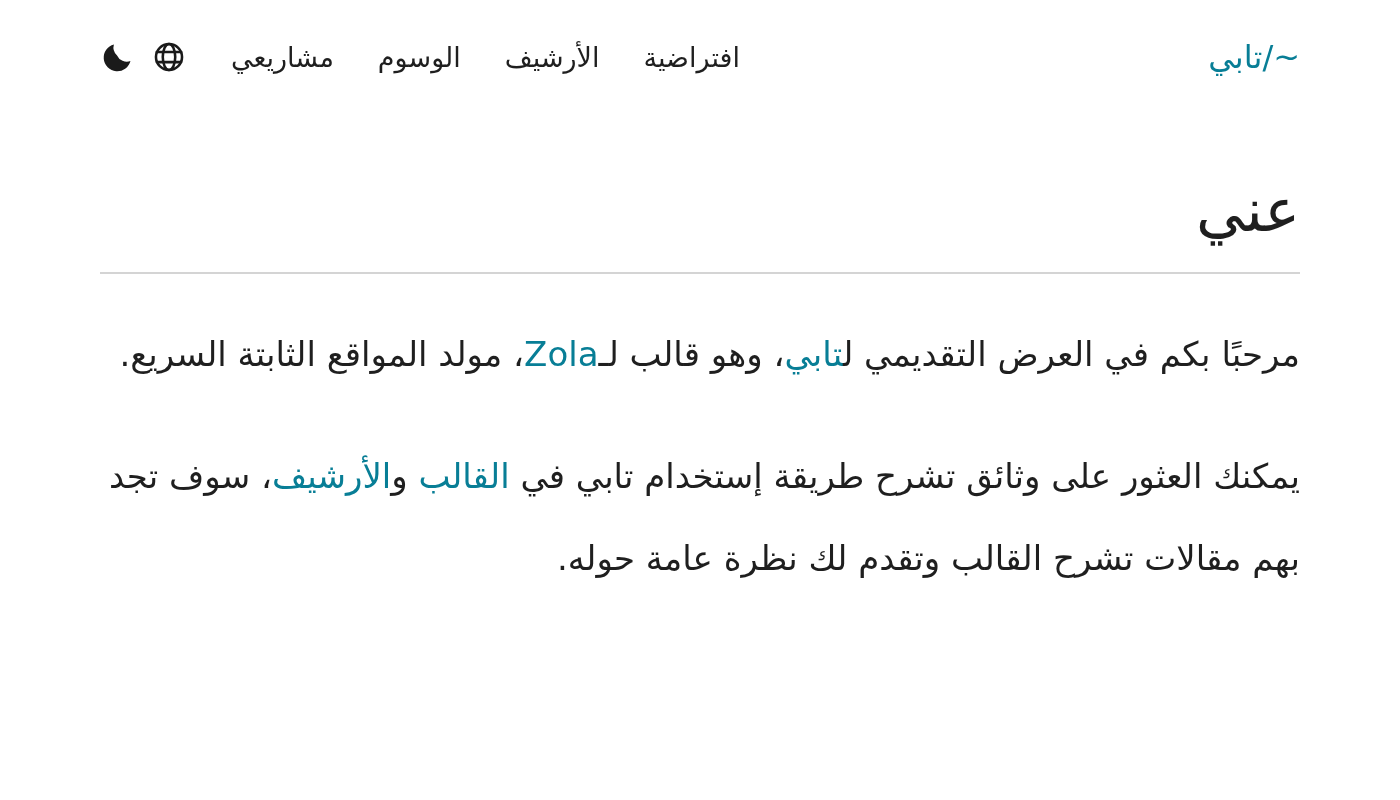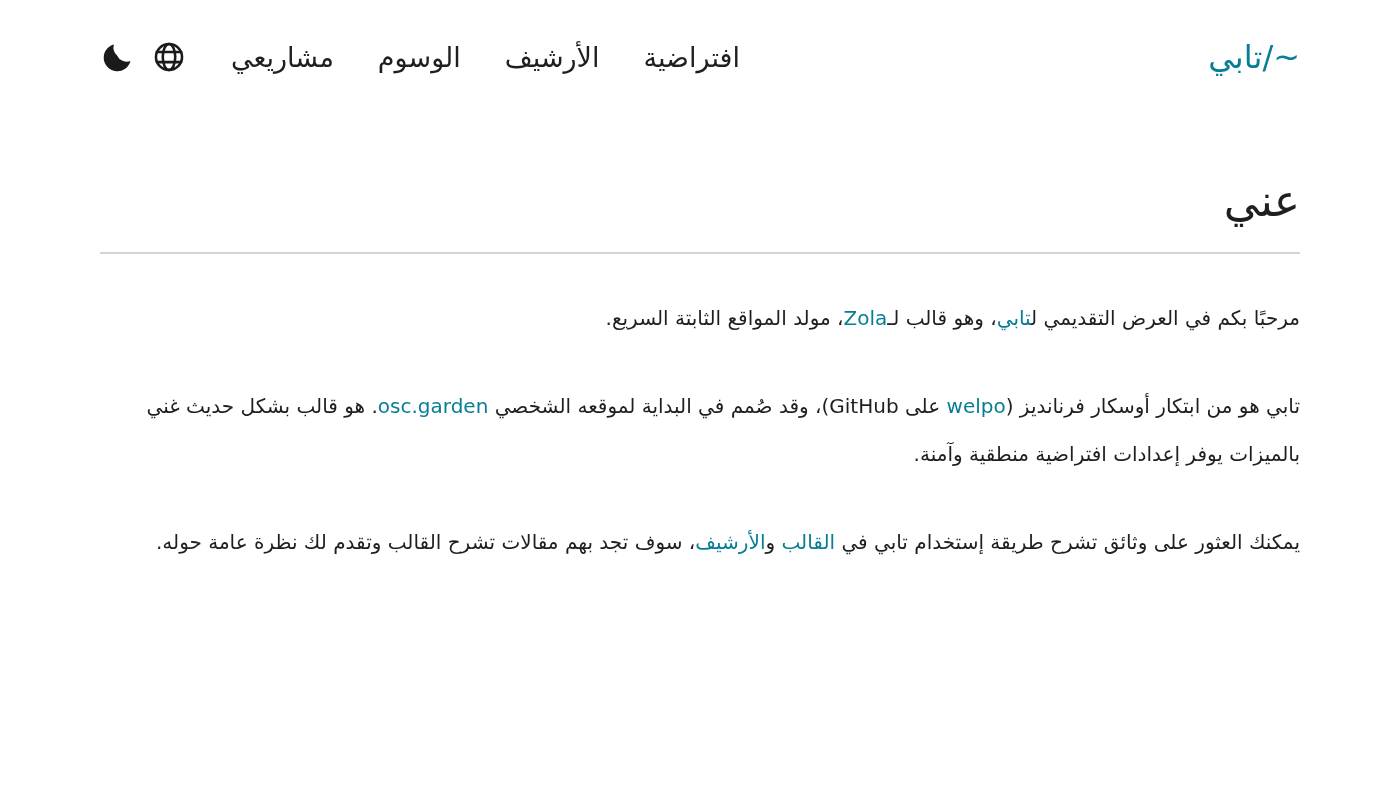--- a/index.html
+++ b/index.html
@@ -35,28 +35,29 @@
   }
   .controls{display:flex;align-items:center;gap:15px;}
   .icon-btn{
     background:none;border:none;padding:0;margin:0;cursor:pointer;
     display:flex;align-items:center;justify-content:center;
     width:36px;height:36px;
   }
   .icon-btn svg{display:block;}
   
   h1.page-title{
-    font-size:44px;font-weight:normal;line-height:1.3;
+    font-size:60px;font-weight:normal;line-height:1.3;
     margin:96px 0 22px 0;
+    font-family:Liberation Serif, serif;
   }
   hr.title-divider{
     border:none;border-top:2px solid var(--divider);margin:0;
   }
   .article p{
-    font-size:20px;line-height:2.4;margin:40px 0;
+    font-size:34px;line-height:2.4;margin:40px 0;
   }
   .article a{
     color:var(--accent);text-decoration:none;cursor:pointer;
   }
 </style>
 </head>
 <body>
 
 <div class="container">
 
@@ -93,18 +94,17 @@
     </nav>
   </header>
 
   <main>
     <h1 class="page-title">عني</h1>
 
     <hr class="title-divider">
 
     <div class="article" id="article-body">
         <p><span>مرحبًا بكم في العرض التقديمي ل</span><a>تابي</a><span>، وهو قالب لـ</span><a>Zola</a><span>، مولد المواقع الثابتة السريع.</span></p>
-        <p><span>تابي هو من ابتكار أوسكار فرنانديز (</span><a>welpo</a><span> على GitHub)، وقد صُمم في البداية لموقعه الشخصي </span><a>osc.garden</a><span>. هو قالب بشكل حديث غني بالميزات يوفر إعدادات افتراضية منطقية وآمنة.</span></p>
         <p><span>يمكنك العثور على وثائق تشرح طريقة إستخدام تابي في </span><a>القالب</a><span> و</span><a>الأرشيف</a><span>، سوف تجد بهم مقالات تشرح القالب وتقدم لك نظرة عامة حوله.</span></p>
       </div>
   </main>
 
 </div>
 
 </body></html>

